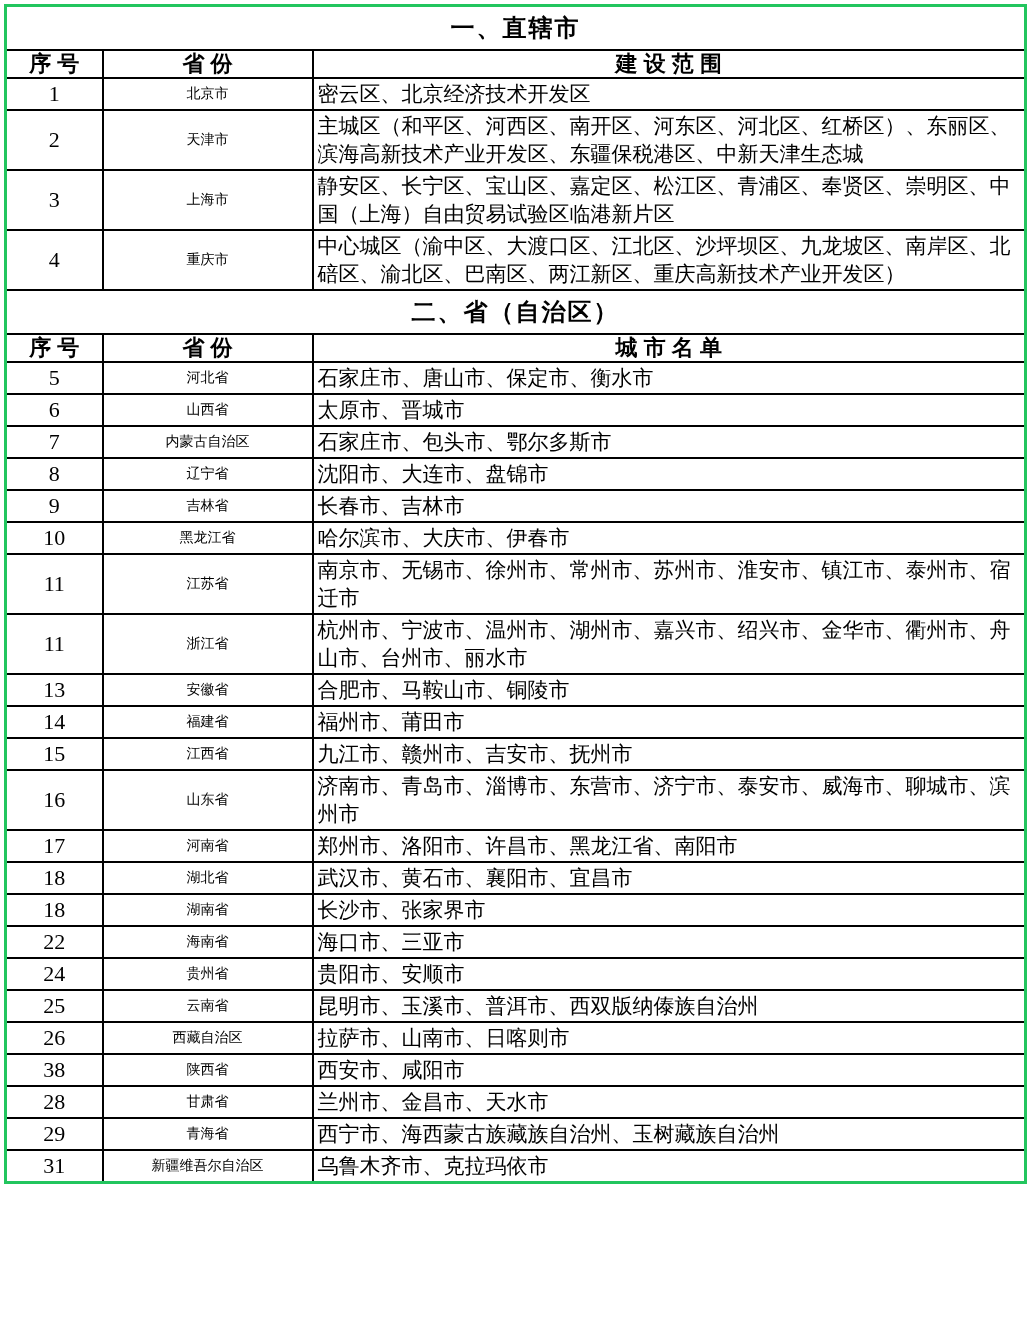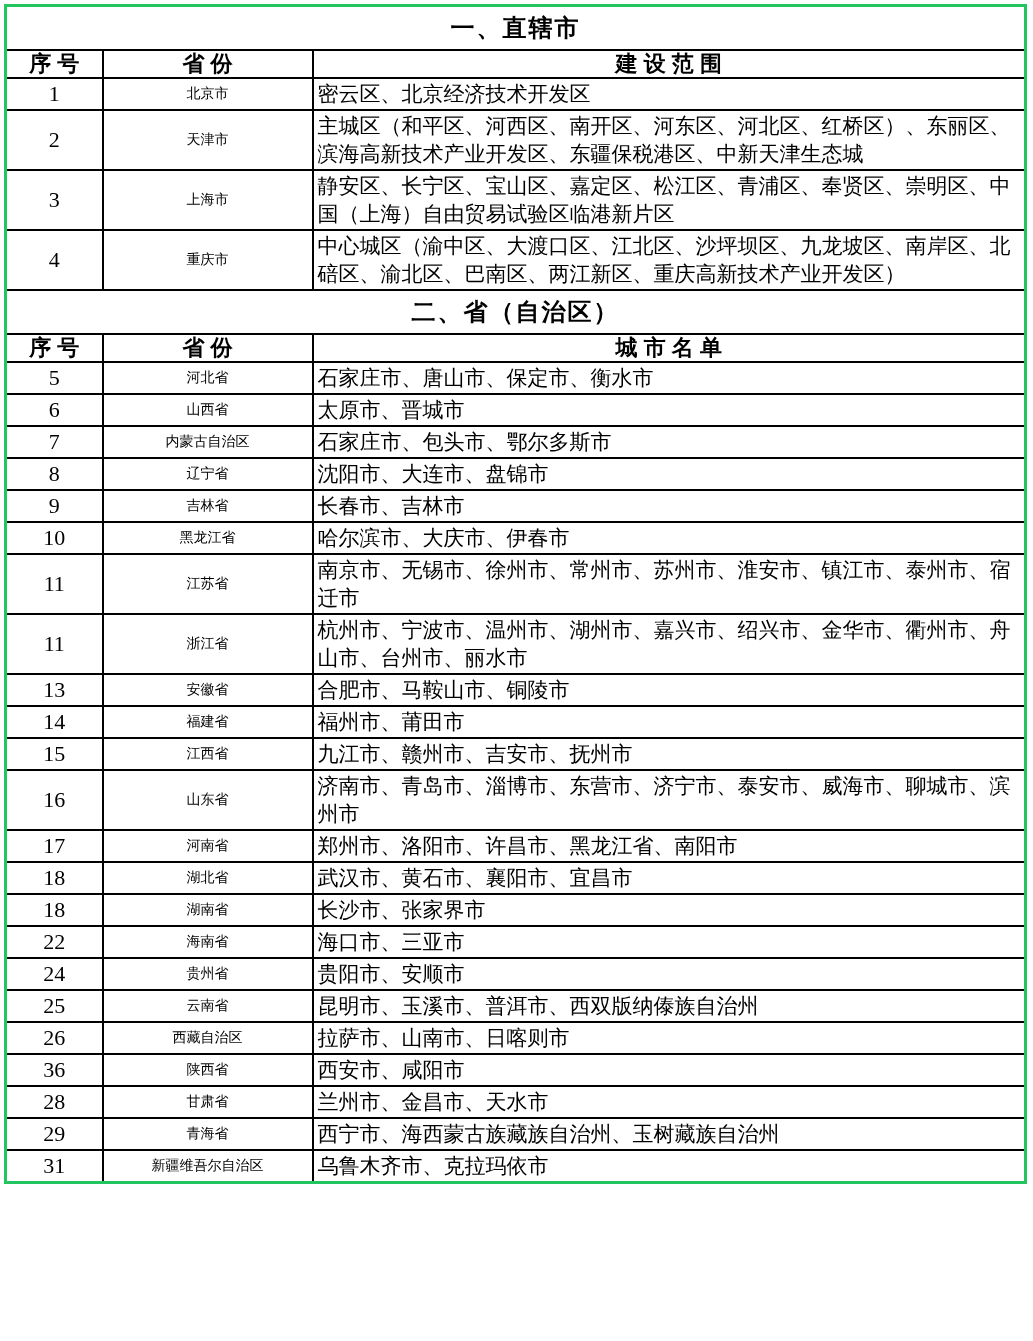--- a/index.html
+++ b/index.html
@@ -203,21 +203,21 @@
           <td class="cell-no">25</td>
           <td class="cell-province">云南省</td>
           <td class="cell-detail">昆明市、玉溪市、普洱市、西双版纳傣族自治州</td>
         </tr>
         <tr>
           <td class="cell-no">26</td>
           <td class="cell-province">西藏自治区</td>
           <td class="cell-detail">拉萨市、山南市、日喀则市</td>
         </tr>
         <tr>
-          <td class="cell-no">36</td>
+          <td class="cell-no">38</td>
           <td class="cell-province">陕西省</td>
           <td class="cell-detail">西安市、咸阳市</td>
         </tr>
         <tr>
           <td class="cell-no">28</td>
           <td class="cell-province">甘肃省</td>
           <td class="cell-detail">兰州市、金昌市、天水市</td>
         </tr>
         <tr>
           <td class="cell-no">29</td>

